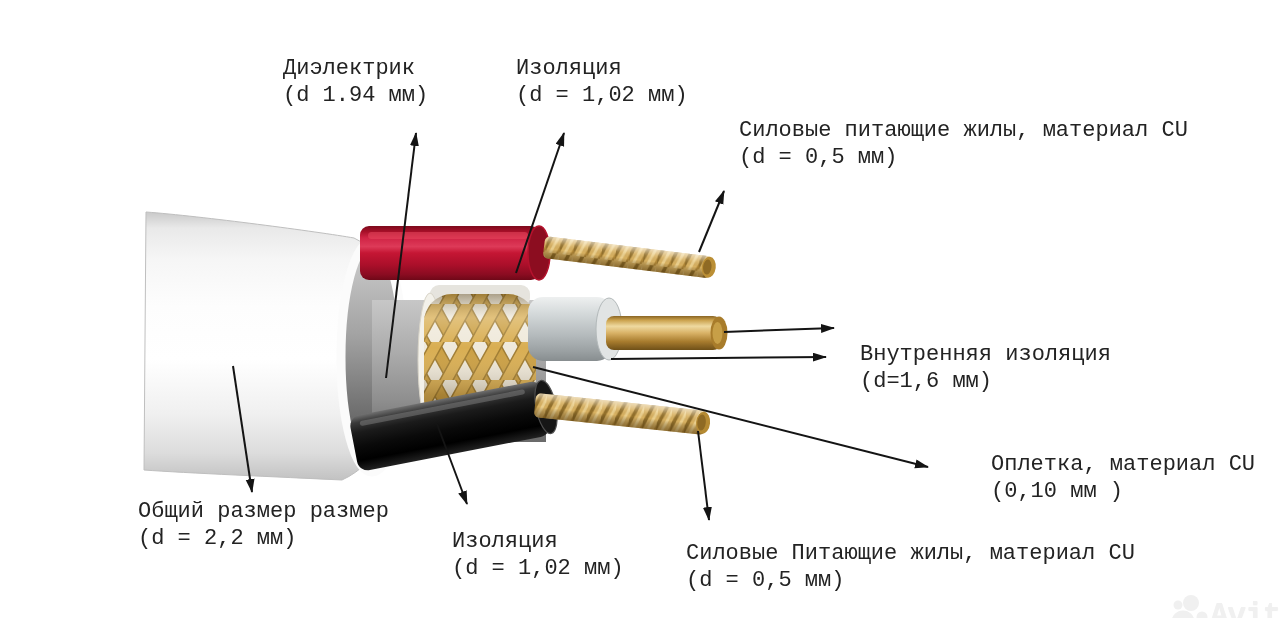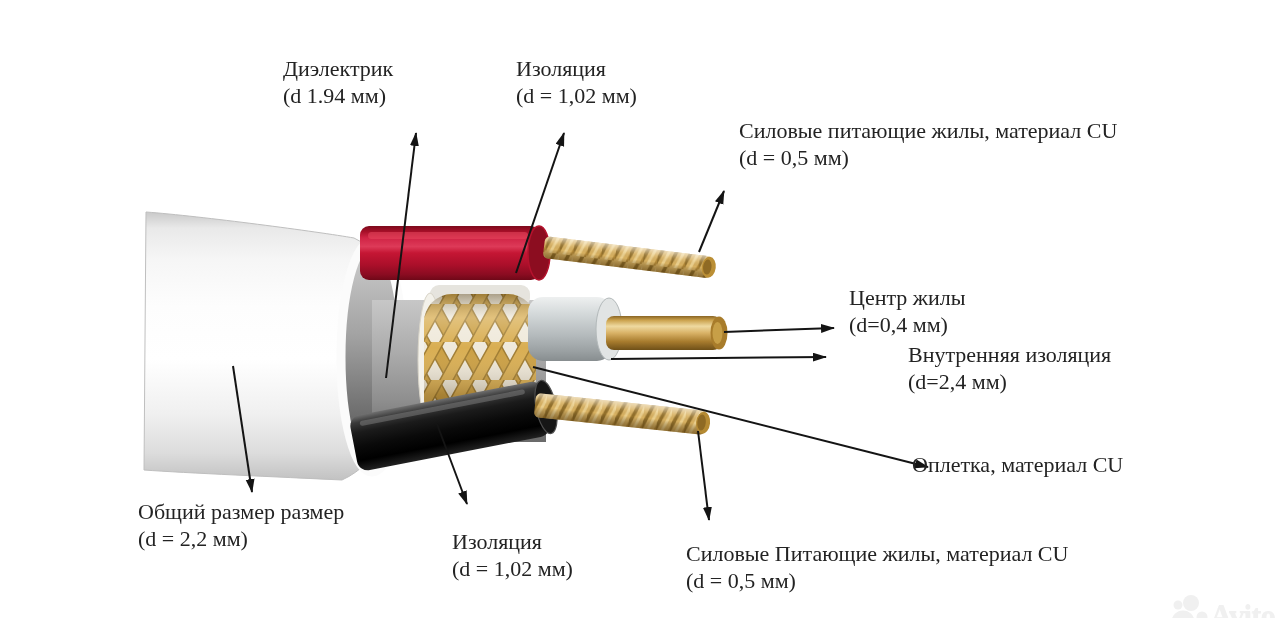--- a/index.html
+++ b/index.html
@@ -1,19 +1,19 @@
 <!DOCTYPE html>
 <html style="--bg: #ffffff; --text: #232323; --line: #141414; --watermark: #f0f0f0; --wire-red: #c51634; --wire-black: #101010; --copper: #d8b161; --braid-gold: #cb9f42; --inner-insulation: #c3c8c9; --jacket: #f6f6f6; --dielectric: #a9a9a9;"><head>
 <meta charset="utf-8">
 <style>
   html,body{margin:0;padding:0;background:var(--bg,#fff);}
   .stage{
     position:relative;width:1280px;height:618px;overflow:hidden;
     background:var(--bg,#ffffff);
-    font-family:Liberation Serif, serif;
+    font-family:Liberation Mono, monospace;
   }
   .cable-svg{position:absolute;left:0;top:0;}
   .label{
     position:absolute;color:var(--text,#232323);
     font-size:22px;line-height:27px;white-space:nowrap;
   }
   .label .ln{display:block;}
   .watermark{
     position:absolute;left:1168px;top:592px;width:112px;height:46px;
     color:var(--watermark,#f0f0f0);
@@ -189,30 +189,27 @@
     <span class="ln">(d 1.94 мм)</span>
   </div>
   <div class="label" style="left:516px;top:55px;">
     <span class="ln">Изоляция</span>
     <span class="ln">(d = 1,02 мм)</span>
   </div>
   <div class="label" style="left:739px;top:117px;">
     <span class="ln">Силовые питающие жилы, материал CU</span>
     <span class="ln">(d = 0,5 мм)</span>
   </div>
-  <div class="label" style="left:849px;top:284px;">
-    <span class="ln">Центр жилы</span>
-    <span class="ln">(d=0,4 мм)</span>
-  </div>
-  <div class="label" style="left:908px;top:341px;">
+  <div class="label" style="left:860px;top:341px;">
     <span class="ln">Внутренняя изоляция</span>
-    <span class="ln">(d=2,4 мм)</span>
-  </div>
-  <div class="label" style="left:912px;top:451px;">
+    <span class="ln">(d=1,6 мм)</span>
+  </div>
+  <div class="label" style="left:991px;top:451px;">
     <span class="ln">Оплетка, материал CU</span>
+    <span class="ln">(0,10 мм )</span>
   </div>
   <div class="label" style="left:138px;top:498px;">
     <span class="ln">Общий размер размер</span>
     <span class="ln">(d = 2,2 мм)</span>
   </div>
   <div class="label" style="left:452px;top:528px;">
     <span class="ln">Изоляция</span>
     <span class="ln">(d = 1,02 мм)</span>
   </div>
   <div class="label" style="left:686px;top:540px;">

